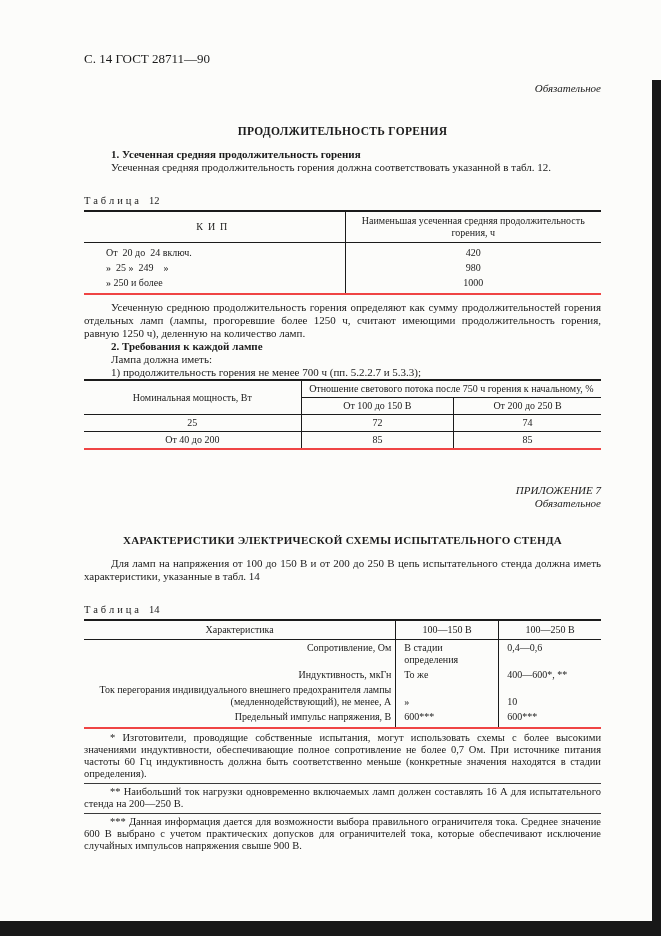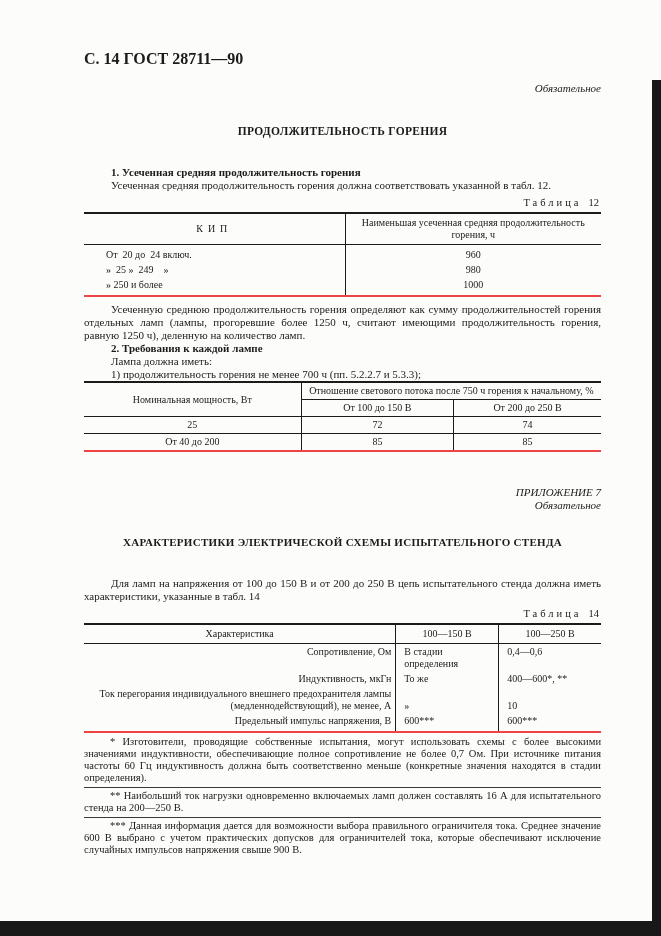--- a/index.html
+++ b/index.html
@@ -11,36 +11,36 @@
     margin: 0 auto;
     background: #fcfcfa;
     font-family: "Liberation Serif", "DejaVu Serif", serif;
     color: #1b1b1b;
     overflow: hidden;
   }
   .scan-right  { position: absolute; top: 80px; right: 0; width: 9px; bottom: 0; background: #181818; }
   .scan-bottom { position: absolute; left: 0; right: 0; bottom: 0; height: 15px; background: #181818; }
   .content { position: absolute; left: 84px; top: 52px; width: 517px; }
 
-  .doc-header { font-weight: bold; font-size: 16px; line-height: 13px; }
+  .doc-header { font-weight: normal; font-size: 13px; line-height: 13px; }
 
   .appendix { text-align: right; font-style: italic; font-size: 11px; line-height: 13px; }
   .appendix6 { margin-top: 17px; }
   .appendix7 { margin-top: 34px; }
 
   .main-title { text-align: center; font-size: 11.5px; font-weight: bold; margin: 0; letter-spacing: 0.3px; }
   .title-burn { margin-top: 30px; }
   .title-stand { margin-top: 24px; font-size: 11px; }
 
   p { margin: 0; font-size: 11px; line-height: 13px; }
   .indent { text-indent: 27px; }
   .bold { font-weight: bold; }
-  .just { text-align: justify; } .mt5 { margin-top: 5px; } .mt6 { margin-top: 6px; } .mt11 { margin-top: 29px; }
-
-  .tcaption { text-align: right; font-size: 10.5px; line-height: 12px; margin: 5px 2px 3px 0; }
+  .just { text-align: justify; } .mt5 { margin-top: 5px; } .mt6 { margin-top: 6px; } .mt11 { margin-top: 11px; }
+
+  .tcaption { font-size: 10.5px; line-height: 12px; margin: 21px 2px 3px 0; }
   .tcap-word { letter-spacing: 3px; margin-right: 7px; }
 
   table.gtab { width: 100%; border-collapse: collapse; border-top: 2px solid #1b1b1b; border-bottom: 2px solid #ef4444; }
   .gtab th, .gtab td { padding: 1px 4px; font-size: 10px; line-height: 12px; font-weight: normal; }
   .gtab th { text-align: center; vertical-align: middle; padding: 3px 8px; }
   .vline { border-left: 1px solid #1b1b1b; }
   .hline-b { border-bottom: 1px solid #1b1b1b; }
   .center { text-align: center; }
   .kip { letter-spacing: 5px; }
   .t12 td { padding-top: 2px; }
@@ -90,21 +90,21 @@
         </colgroup>
       <thead>
         <tr>
           <th class="hline-b kip">КИП</th>
           <th class="vline hline-b">Наименьшая усеченная средняя продолжительность горения, ч</th>
         </tr>
       </thead>
       <tbody>
         <tr class="first">
           <td class="c1">От&nbsp;&nbsp;20 до&nbsp;&nbsp;24 включ.</td>
-          <td class="vline center">960</td>
+          <td class="vline center">420</td>
         </tr>
         <tr>
           <td class="c1">»&nbsp;&nbsp;25 »&nbsp;&nbsp;249&nbsp;&nbsp;&nbsp;&nbsp;»</td>
           <td class="vline center">980</td>
         </tr>
         <tr class="last">
           <td class="c1">» 250 и более</td>
           <td class="vline center">1000</td>
         </tr>
       </tbody>

